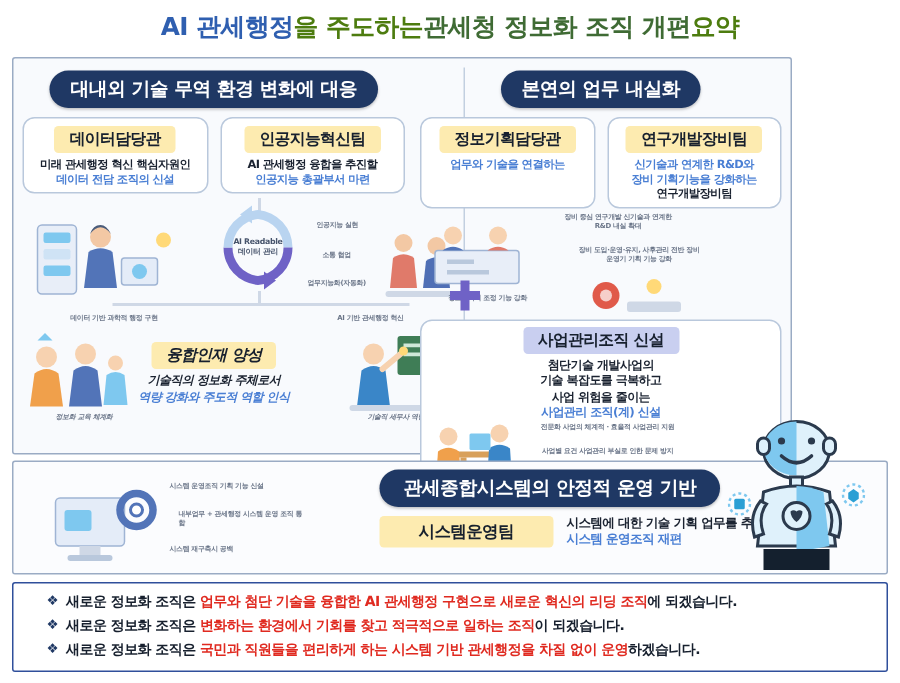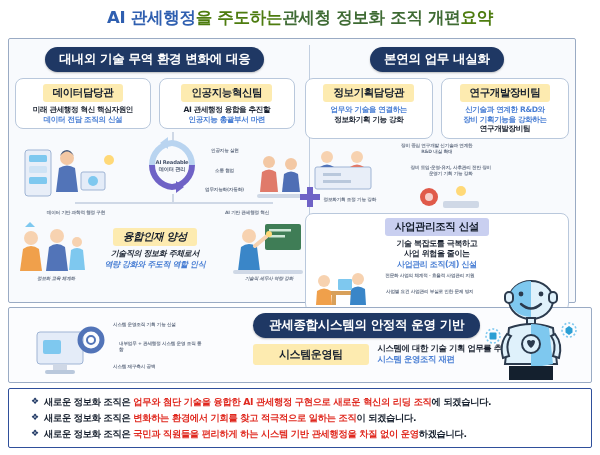--- a/index.html
+++ b/index.html
@@ -20,21 +20,21 @@
     font-size: 16.5px; font-weight: bold; letter-spacing: -0.3px;
     white-space: nowrap;
   }
   .t-blue  { color: #2f5fb0; }
   .t-dark  { color: #4d7c0f; }
   .t-green { color: #3f6b34; }
 
   
   .frame {
     position: absolute; left: 8px; top: 38px;
-    width: 568px; height: 265px;
+    width: 520px; height: 265px;
     border: 1px solid #9aabc4;
     background: #f8fafd;
     border-radius: 2px;
   }
   .frame-inner { position: relative; width: 100%; height: 100%; display: flex; }
 
   .col-left  { width: 300px; position: relative; padding: 6px 6px 0 6px; }
   .col-right { width: 282px; position: relative; padding: 6px 6px 0 4px; }
   .col-div {
     position: absolute; left: 300px; top: 6px; bottom: 6px;
@@ -311,21 +311,20 @@
       <div class="col-right">
 
         <div class="pill">본연의 업무 내실화</div>
 
         <div class="card-row">
 
           <div class="card">
             <div class="chip">정보기획담당관</div>
             <div class="card-text">
               <span class="ln b">업무와 기술을 연결하는</span>
-              <span class="ln k">정보화기획 기능 강화</span>
             </div>
           </div>
 
           <div class="card">
             <div class="chip">연구개발장비팀</div>
             <div class="card-text">
               <span class="ln b">신기술과 연계한 R&amp;D와</span>
               <span class="ln b">장비 기획기능을 강화하는</span>
               <span class="ln k">연구개발장비팀</span>
             </div>
@@ -356,20 +355,21 @@
             <circle cx="20" cy="14" r="9" fill="#e05a4a"></circle>
             <circle cx="20" cy="14" r="4" fill="#fff" opacity=".7"></circle>
             <rect x="34" y="18" width="36" height="7" rx="2" fill="#cfd8e6"></rect>
             <circle cx="52" cy="8" r="5" fill="#ffd978"></circle>
           </svg>
         </div>
 
         <div class="card" style="margin-top:2px;padding-top:4px;">
           <div class="chip chip-lav">사업관리조직 신설</div>
           <div class="card-text">
+            <span class="ln k" style="font-size:8px;">첨단기술 개발사업의</span>
             <span class="ln k" style="font-size:8px;">기술 복잡도를 극복하고</span>
             <span class="ln k" style="font-size:8px;">사업 위험을 줄이는</span>
             <span class="ln b" style="font-size:8px;">사업관리 조직(계) 신설</span>
           </div>
 
           <div style="position:relative;height:36px;margin-top:1px;">
             <svg style="position:absolute;left:2px;top:0;width:66px;height:36px;" viewBox="0 0 66 36">
               <rect x="16" y="20" width="34" height="4" rx="1" fill="#d8a05a"></rect>
               <rect x="20" y="24" width="4" height="10" fill="#d8a05a"></rect>
               <rect x="42" y="24" width="4" height="10" fill="#d8a05a"></rect>

